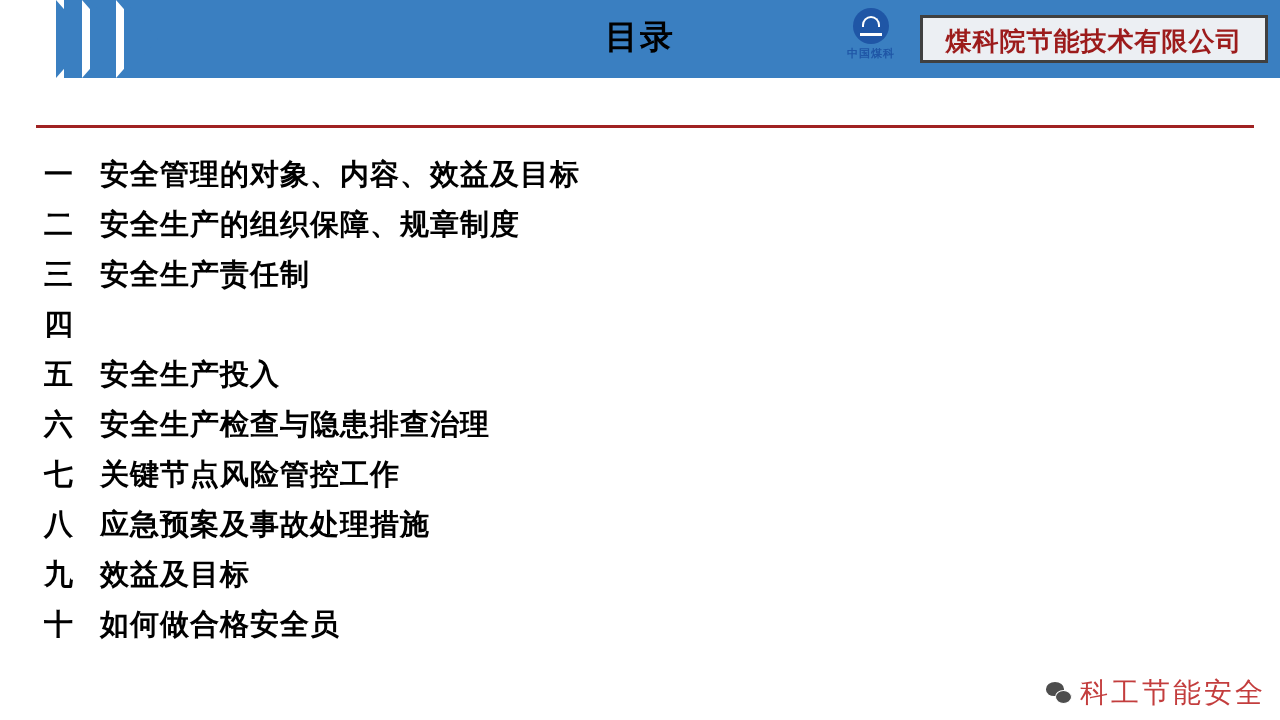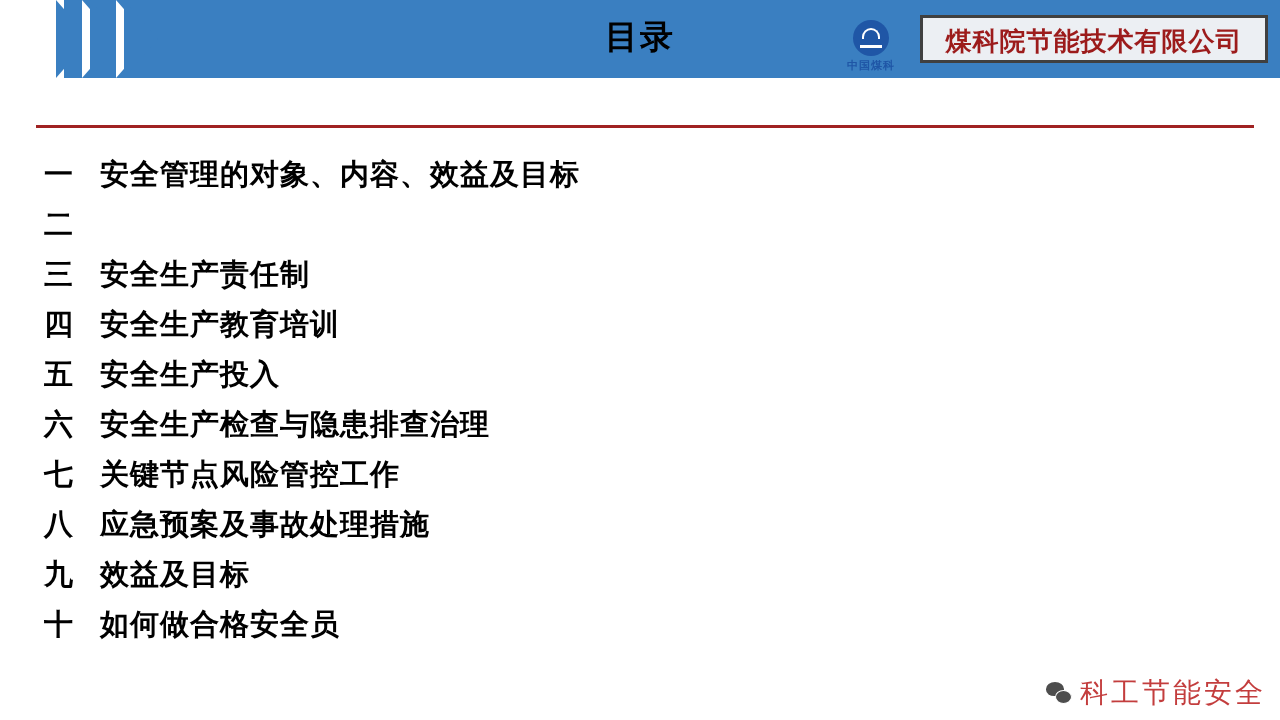--- a/index.html
+++ b/index.html
@@ -67,21 +67,21 @@
     text-align: center;
     font-size: 33px;
     font-weight: bold;
     color: #000000;
     letter-spacing: 2px;
   }
 
   .logo-block {
     position: absolute;
     right: 372px;
-    top: 20px;
+    top: 8px;
     width: 74px;
     height: 60px;
     text-align: center;
   }
   .logo-circle {
     width: 36px;
     height: 36px;
     margin: 0 auto;
     border-radius: 50%;
     background: #1f56a6;
@@ -238,30 +238,30 @@
 
 <div class="toc">
 
   <div class="toc-item">
     <span class="toc-num">一</span>
     <span class="toc-text">安全管理的对象、内容、效益及目标</span>
   </div>
 
   <div class="toc-item">
     <span class="toc-num">二</span>
+    <span class="toc-text">安全生产的组织保障、规章制度</span>
   </div>
 
   <div class="toc-item">
     <span class="toc-num">三</span>
     <span class="toc-text">安全生产责任制</span>
   </div>
 
   <div class="toc-item">
     <span class="toc-num">四</span>
-    <span class="toc-text">安全生产教育培训</span>
   </div>
 
   <div class="toc-item">
     <span class="toc-num">五</span>
     <span class="toc-text">安全生产投入</span>
   </div>
 
   <div class="toc-item">
     <span class="toc-num">六</span>
     <span class="toc-text">安全生产检查与隐患排查治理</span>

